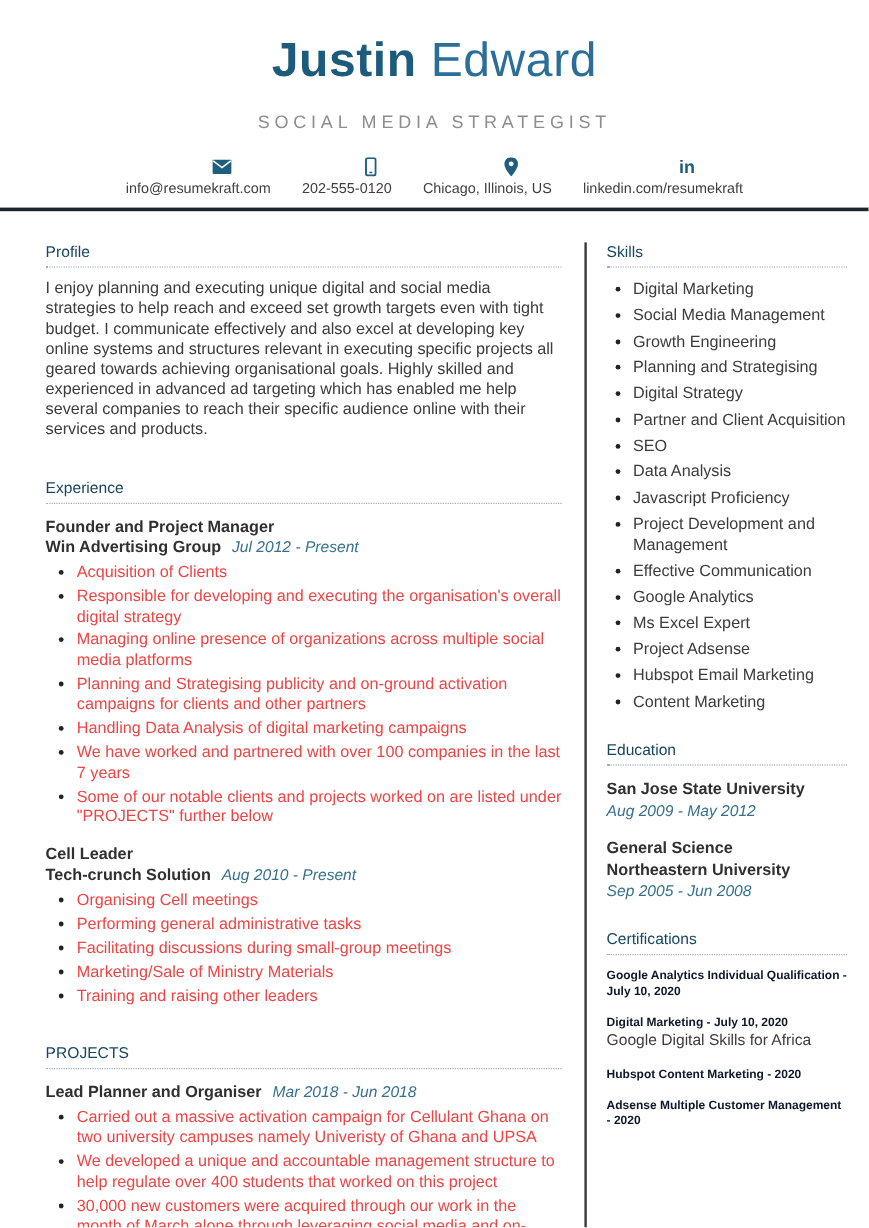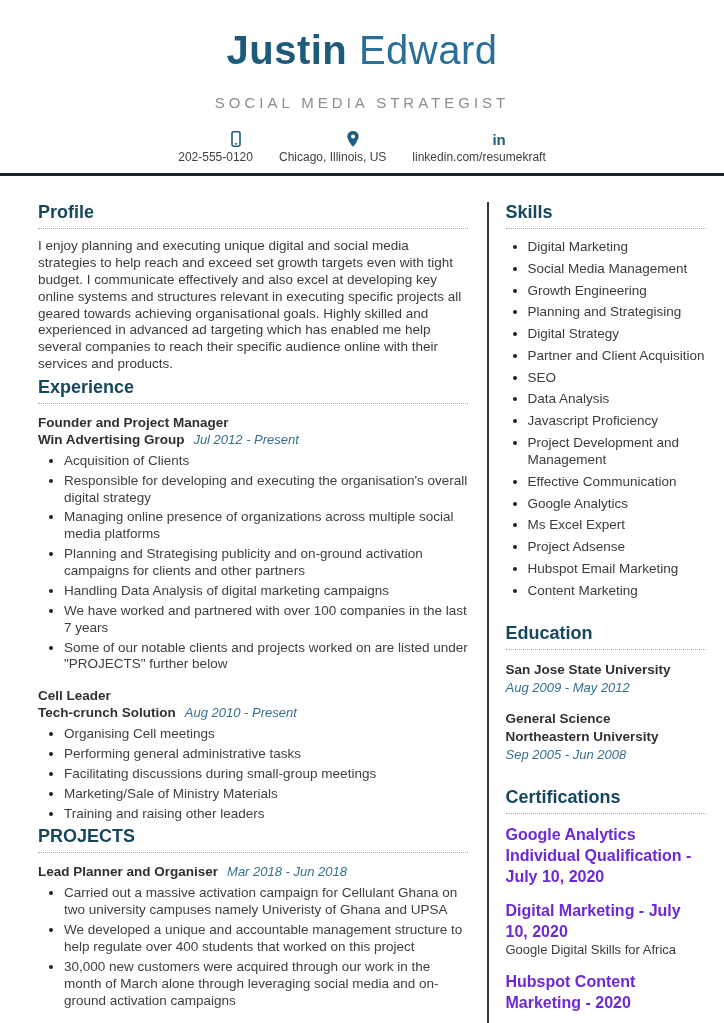--- a/index.html
+++ b/index.html
@@ -23,61 +23,70 @@
   .cicon svg { display:block; }
   .in-glyph { font-weight:700; font-size:15px; color:#205e7e; line-height:1; }
   .ctext { font-size:12px; color:#404040; }
   .toprule { height:3px; background:#1c242c; margin-top:9px; }
   
   .main { display:flex; align-items:stretch; padding-top:26px; }
   .col-left  { box-sizing:border-box; width:487px; padding:0 19px 0 38px; }
   .vdivider  { width:1.5px; background:#3a3a3a; }
   .col-right { box-sizing:border-box; flex:1; padding:0 18px 0 17px; }
   .sechead {
-    margin:0; font-size:18px; font-weight:700; color:#17475e;
+    margin:0; font-size:13px; font-weight:400; color:#17475e;
     padding-bottom:5px; border-bottom:1.5px dotted #a3adb3;
   }
   .body { font-size:13.5px; line-height:1.25; color:#3c3c3c; margin:9px 0 0 0; }
-  section.block { margin-top:4px; }
+  section.block { margin-top:32px; }
   
   .job { margin-top:11px; }
   .job + .job { margin-top:15px; }
   .jobtitle { font-size:13.5px; font-weight:700; color:#303030; line-height:1.25; }
   .jobline  { font-size:13.5px; line-height:1.25; }
   .jobline .bold { font-weight:700; color:#303030; }
   .date { font-style:italic; color:#35718d; font-size:13px; margin-left:9px; }
   ul.bullets { margin:4px 0 0 0; padding-left:26px; }
   ul.bullets li {
-    font-size:13.5px; line-height:1.25; color:#404040; margin-bottom:3px;
+    font-size:13.5px; line-height:1.25; color:#ef4444; margin-bottom:3px;
   }
   ul.bullets li::marker { color:#222222; }
   
   ul.skills { margin:9px 0 0 0; padding-left:22px; }
   ul.skills li { font-size:13.5px; line-height:1.28; color:#3c3c3c; margin-bottom:4.5px; }
   ul.skills li::marker { color:#222222; }
   .edu { margin-top:11px; }
   .edu + .edu { margin-top:14px; }
   .edu .degree, .edu .school { font-size:13.5px; font-weight:700; color:#303030; line-height:1.3; }
   .edu .dates { font-size:13px; font-style:italic; color:#35718d; line-height:1.3; margin-top:1px; }
   .cert { margin-top:11px; }
   .cert + .cert { margin-top:13px; }
-  .cert .ctitle { font-size:16px; font-weight:700; color:#6d28d9; line-height:1.3; }
+  .cert .ctitle { font-size:10px; font-weight:700; color:#0f172a; line-height:1.3; }
   .cert .csub { font-size:13px; color:#3c3c3c; line-height:1.3; }
   .csub:empty { display:none; }
 </style>
 </head>
 <body>
 
 <div class="page">
 
   <header>
     <h1 class="name"><span class="first">Justin</span> <span class="last">Edward</span></h1>
     <div class="subtitle">SOCIAL MEDIA STRATEGIST</div>
 
     <div class="contacts">
+      <div class="contact">
+        <span class="cicon">
+          <svg width="16" height="12" viewBox="0 0 24 18">
+              <rect x="0" y="0" width="24" height="18" rx="1.5" fill="#205e7e"></rect>
+              <path d="M1 1.5l11 8.5 11-8.5" fill="none" stroke="#ffffff" stroke-width="2"></path>
+            </svg>
+        </span>
+        <span class="ctext">info@resumekraft.com</span>
+      </div>
       <div class="contact">
         <span class="cicon">
           <svg width="10" height="16" viewBox="0 0 12 20">
               <rect x="1" y="1" width="10" height="18" rx="2" fill="none" stroke="#205e7e" stroke-width="2"></rect>
               <line x1="4.5" y1="16" x2="7.5" y2="16" stroke="#205e7e" stroke-width="1.6"></line>
             </svg>
         </span>
         <span class="ctext">202-555-0120</span>
       </div>
       <div class="contact">

